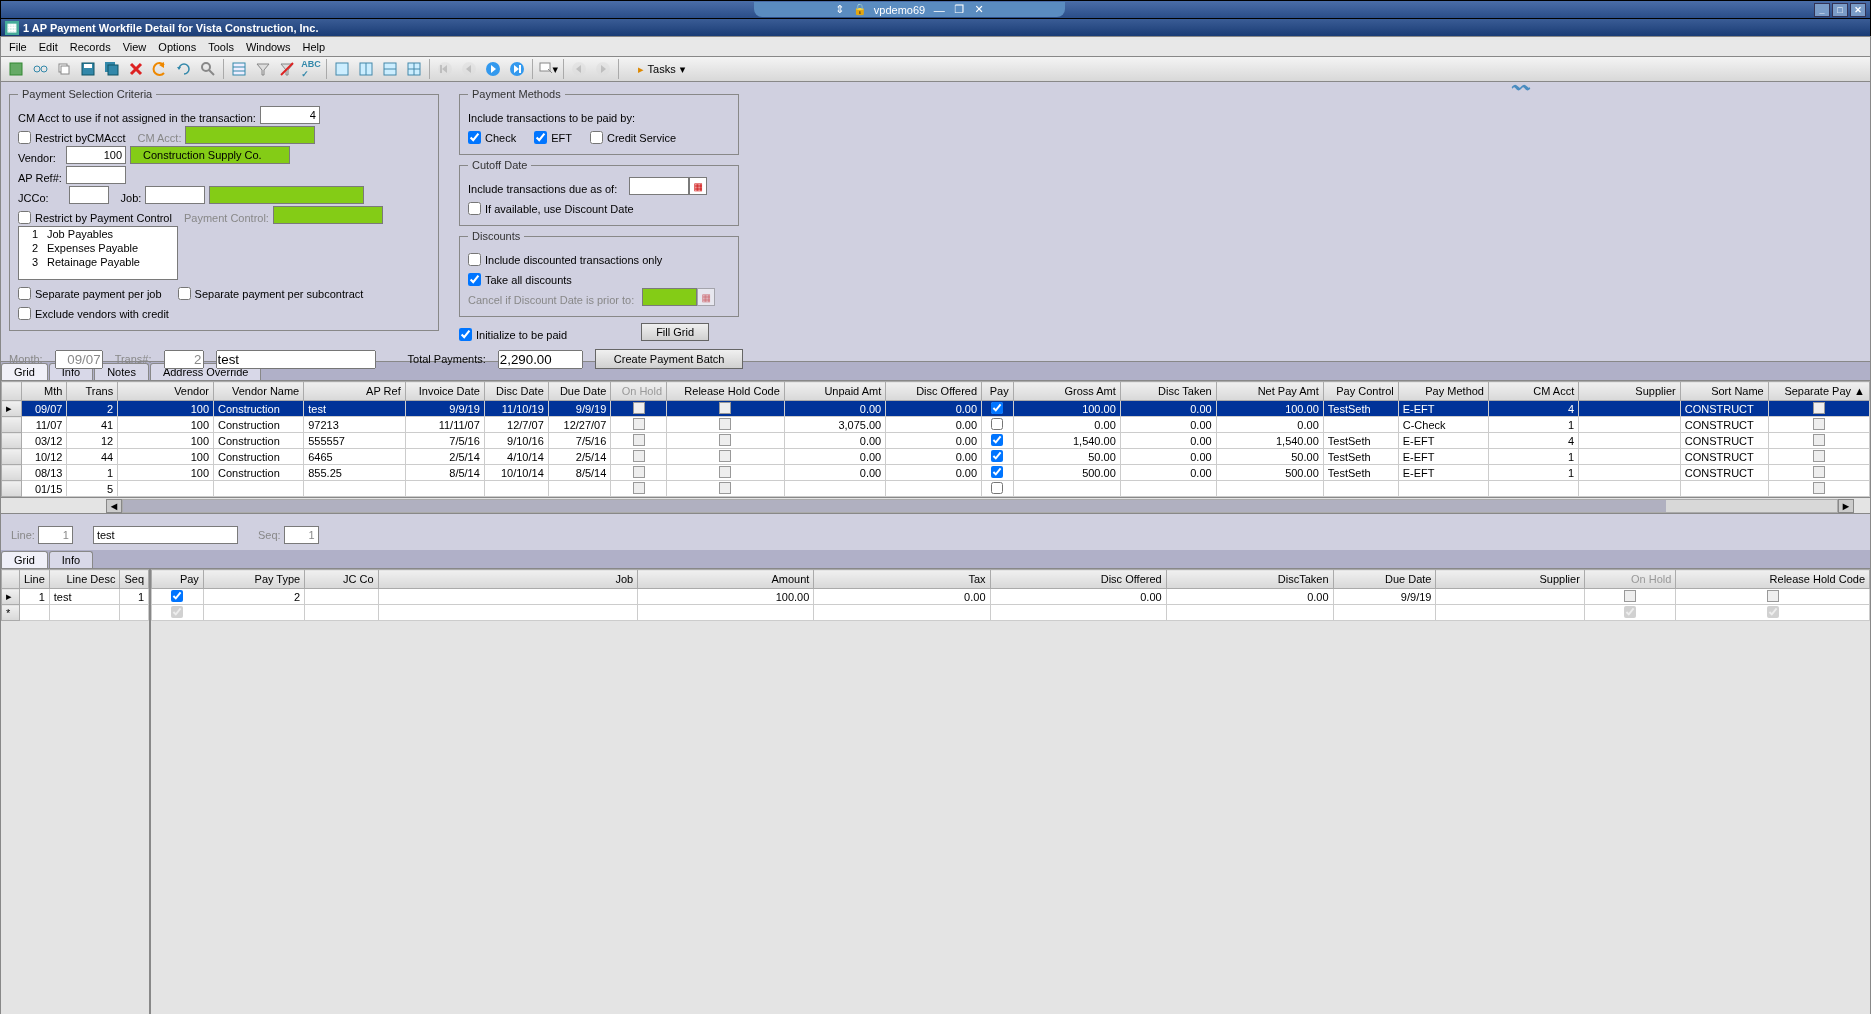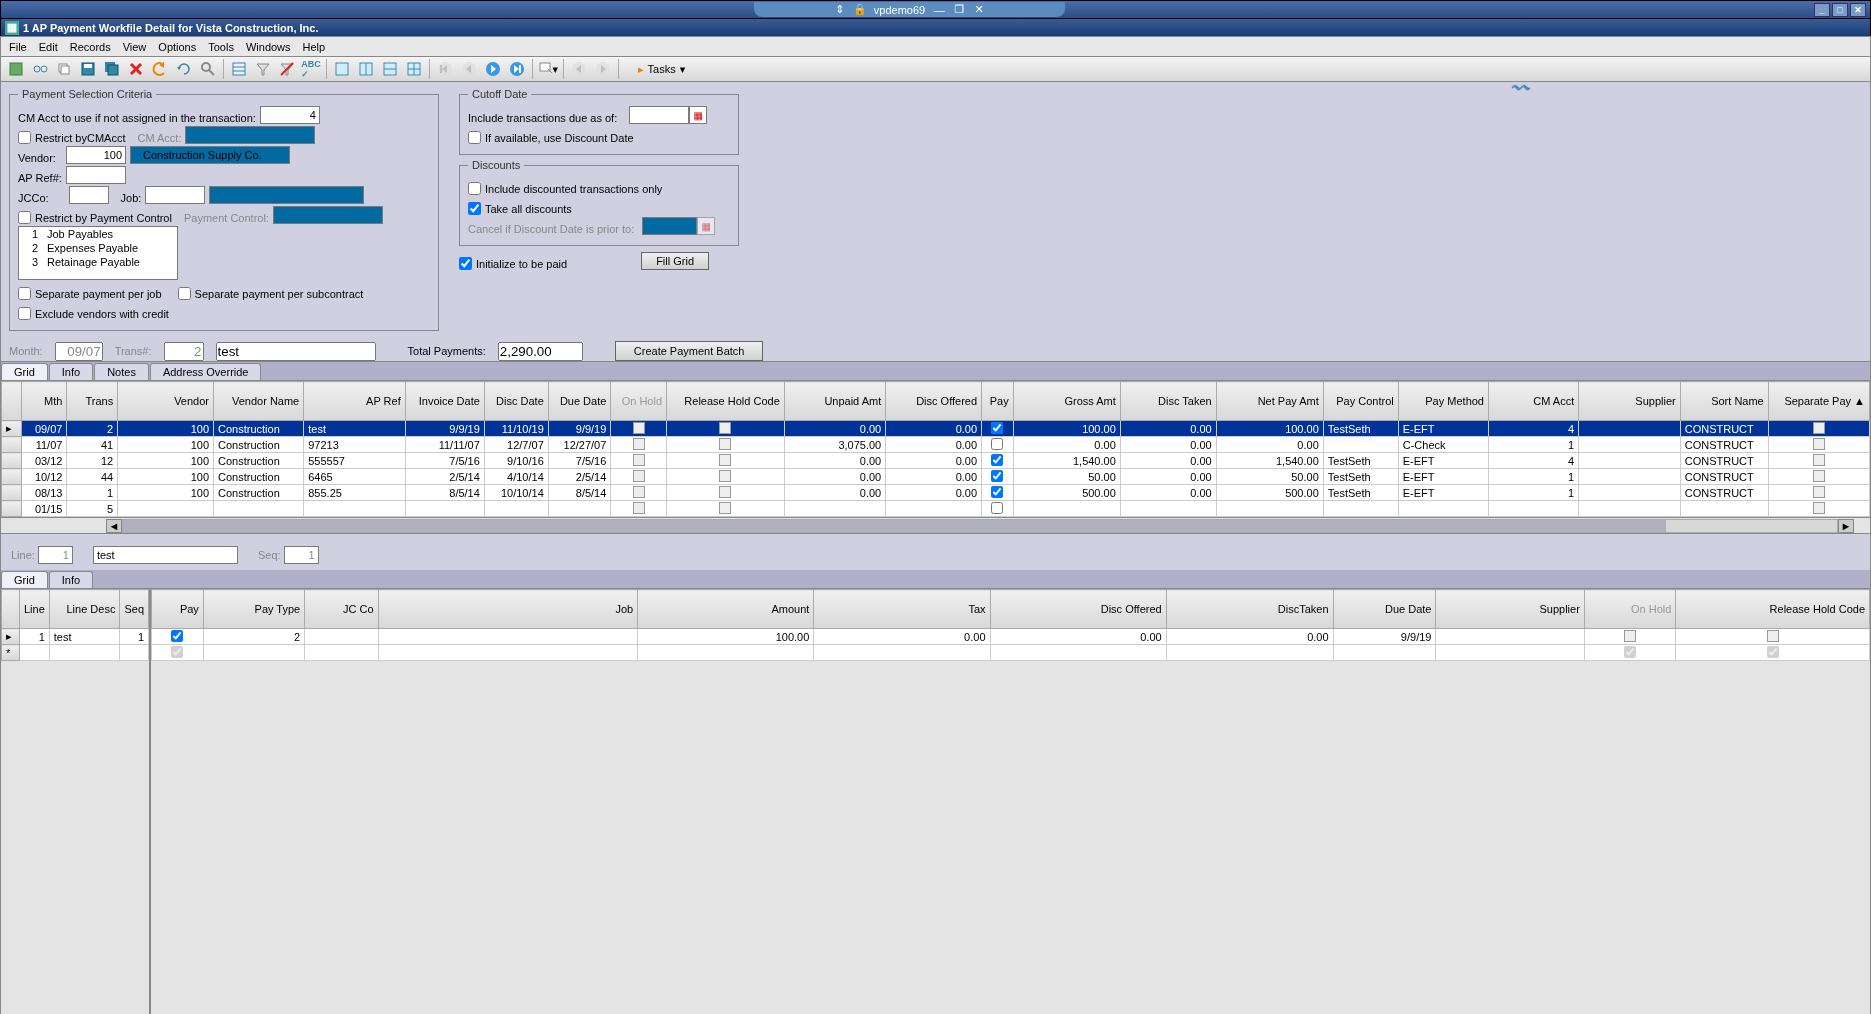--- a/index.html
+++ b/index.html
@@ -124,21 +124,21 @@
 fieldset legend { padding: 0 4px; color: #333; }
 .row { display: flex; align-items: flex-end; margin: 2px 0; min-height: 18px; }
 .row label { margin-right: 4px; }
 .row input[type="text"] {
   height: 18px;
   border: 1px solid #7a7a7a;
   background: #fff;
   font-size: 11px;
   padding: 0 3px;
 }
-.row input[type="text"].ro { background: #0369a1; padding-left: 12px; }
+.row input[type="text"].ro { background: #84cc16; padding-left: 12px; }
 .row input[type="checkbox"] { margin-right: 4px; vertical-align: middle; width:13px; height:13px;}
 .btn {
   background: linear-gradient(to bottom, #f0f0f0, #d0d0d0);
   border: 1px solid #666;
   padding: 2px 14px;
   font-size: 11px;
 }
 
 .flexcols { display: flex; gap: 20px; align-items: flex-start; }
 
@@ -191,21 +191,21 @@
 }
 .grid {
   width: 100%;
   border-collapse: collapse;
   font-size: 11px;
   background: #fff;
 }
 .grid th {
   background: linear-gradient(to bottom, #f0f0f0, #d8d8d8);
   border: 1px solid #aaa;
-  padding: 13px 4px;
+  padding: 3px 4px;
   font-weight: normal;
   text-align: right;
   white-space: nowrap;
 }
 .grid th.left { text-align: right; }
 .grid th.hold { color: #999; }
 .grid td {
   border: 1px solid #ccc;
   padding: 0 4px;
   height: 16px;
@@ -516,20 +516,34 @@
           <label>Separate payment per subcontract</label>
       </div>
       <div class="row">
           <input type="checkbox" style="">
           <label>Exclude vendors with credit</label>
         </div>
     </fieldset>
 
     <div style="width:280px">
       <fieldset>
+        <legend>Payment Methods</legend>
+        <div class="row">
+            <label>Include transactions to be paid by:</label>
+          </div>
+        <div class="row">
+          <input type="checkbox" checked="" style="">
+            <label>Check</label>
+          <input type="checkbox" checked="" style="margin-left: 14px;">
+            <label>EFT</label>
+          <input type="checkbox" style="margin-left: 14px;">
+            <label>Credit Service</label>
+        </div>
+      </fieldset>
+      <fieldset>
         <legend>Cutoff Date</legend>
         <div class="row">
           <label>Include transactions due as of:</label>
           <input type="text" style="width: 60px; margin-left: 8px;">
           <span class="cal-btn">▦</span>
         </div>
         <div class="row">
             <input type="checkbox" style="">
             <label>If available, use Discount Date</label>
           </div>
@@ -559,21 +573,21 @@
   </div>
 
   <div class="form-bottom-row">
     <label class="disabled-label">Month:</label>
     <input type="text" class="ro2" style="width: 48px; text-align: right; color: rgb(136, 136, 136);" value="09/07">
     <label class="disabled-label">Trans#:</label>
     <input type="text" class="ro2" style="width: 40px; text-align: right; color: rgb(136, 136, 136);" value="2">
     <input type="text" style="width: 160px;" value="test">
     <label style="margin-left:20px">Total Payments:</label>
     <input type="text" class="ro" style="width: 85px;" value="2,290.00">
-    <button class="btn" style="margin-left:20px;padding:3px 18px">Create Payment Batch</button>
+    <button class="btn" style="padding:3px 18px">Create Payment Batch</button>
   </div>
 </div>
 
 <div class="tabs">
   <div class="tab active">Grid</div>
   <div class="tab">Info</div>
   <div class="tab">Notes</div>
   <div class="tab">Address Override</div>
 </div>
 

